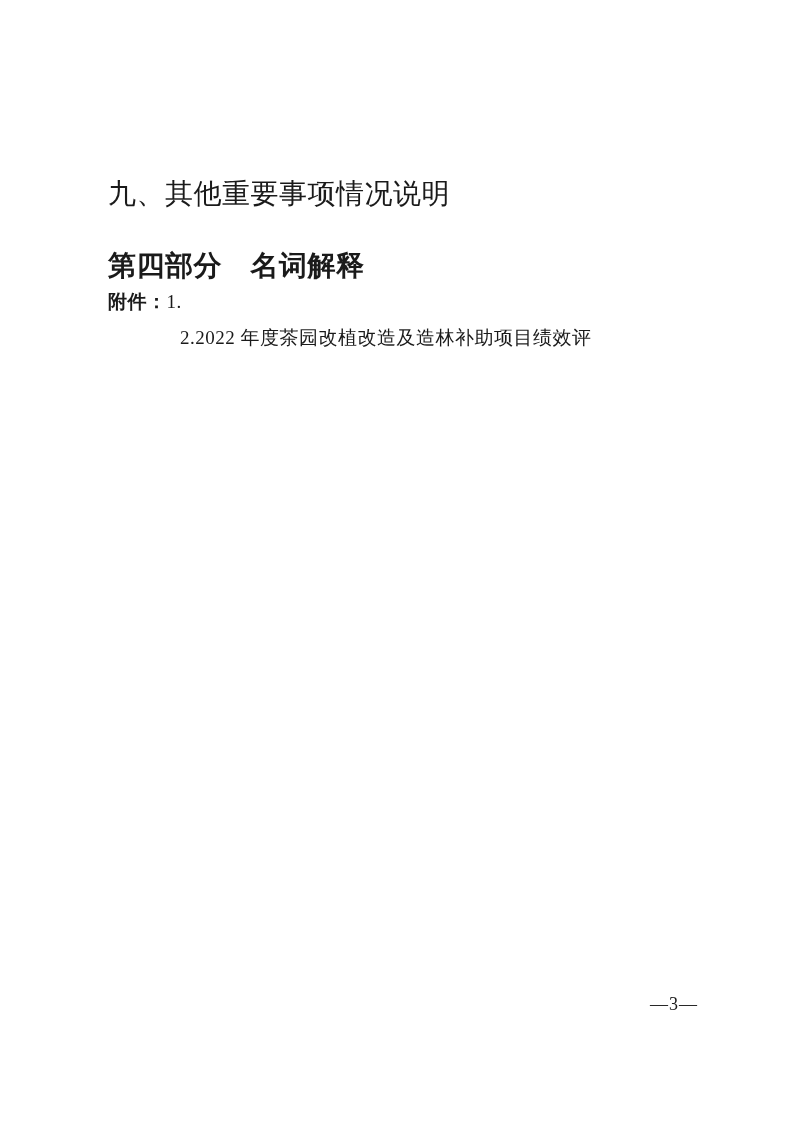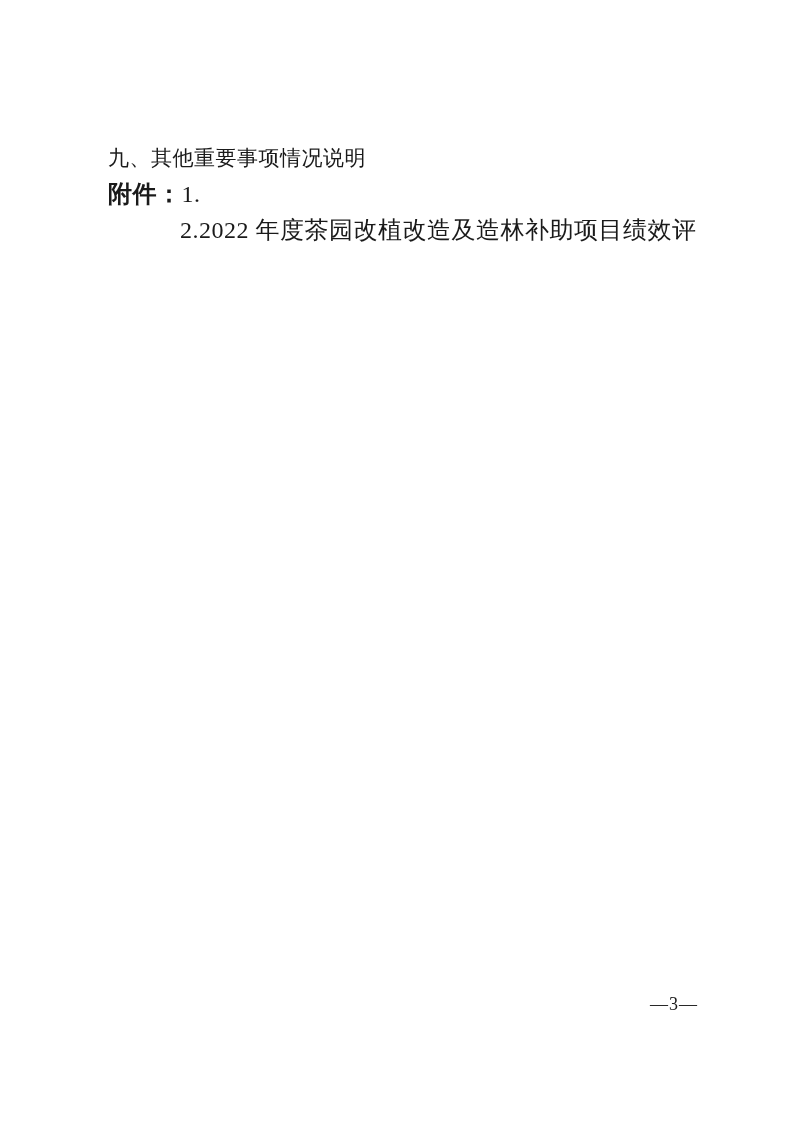--- a/index.html
+++ b/index.html
@@ -21,33 +21,34 @@
     left: 0;
     width: 794px;
     height: 1123px;
     box-sizing: border-box;
     padding: 140px 100px 60px 108px;
   }
   .doc-body {
     position: relative;
   }
   .line {
-    font-size: 21px;
+    font-size: 28px;
     line-height: 36px;
     letter-spacing: 0.5px;
     white-space: pre;
+    margin-top: 36px;
   }
   .heading {
     font-weight: bold;
   }
   .attach-row {
     display: flex;
     align-items: baseline;
     white-space: pre;
-    font-size: 24px;
+    font-size: 19px;
     line-height: 36px;
     letter-spacing: 0.5px;
   }
   .attach-label {
     font-weight: bold;
     white-space: pre;
   }
   .attach-text {
     white-space: pre;
   }
@@ -67,20 +68,21 @@
   }
 </style>
 </head>
 <body>
 
 <div class="page">
   <div class="doc-body">
 
     <div class="line">九、其他重要事项情况说明</div>
 
+    <div class="line heading">第四部分　名词解释</div>
 
     <div class="attach-row">
       <span class="attach-label">附件：</span>
       <span class="attach-text">1.</span>
     </div>
 
     <div class="attach-row indent-1">
       <span class="attach-text">2.</span>
       <span class="attach-text">2022 年度茶园改植改造及造林补助项目绩效评</span>
     </div>

